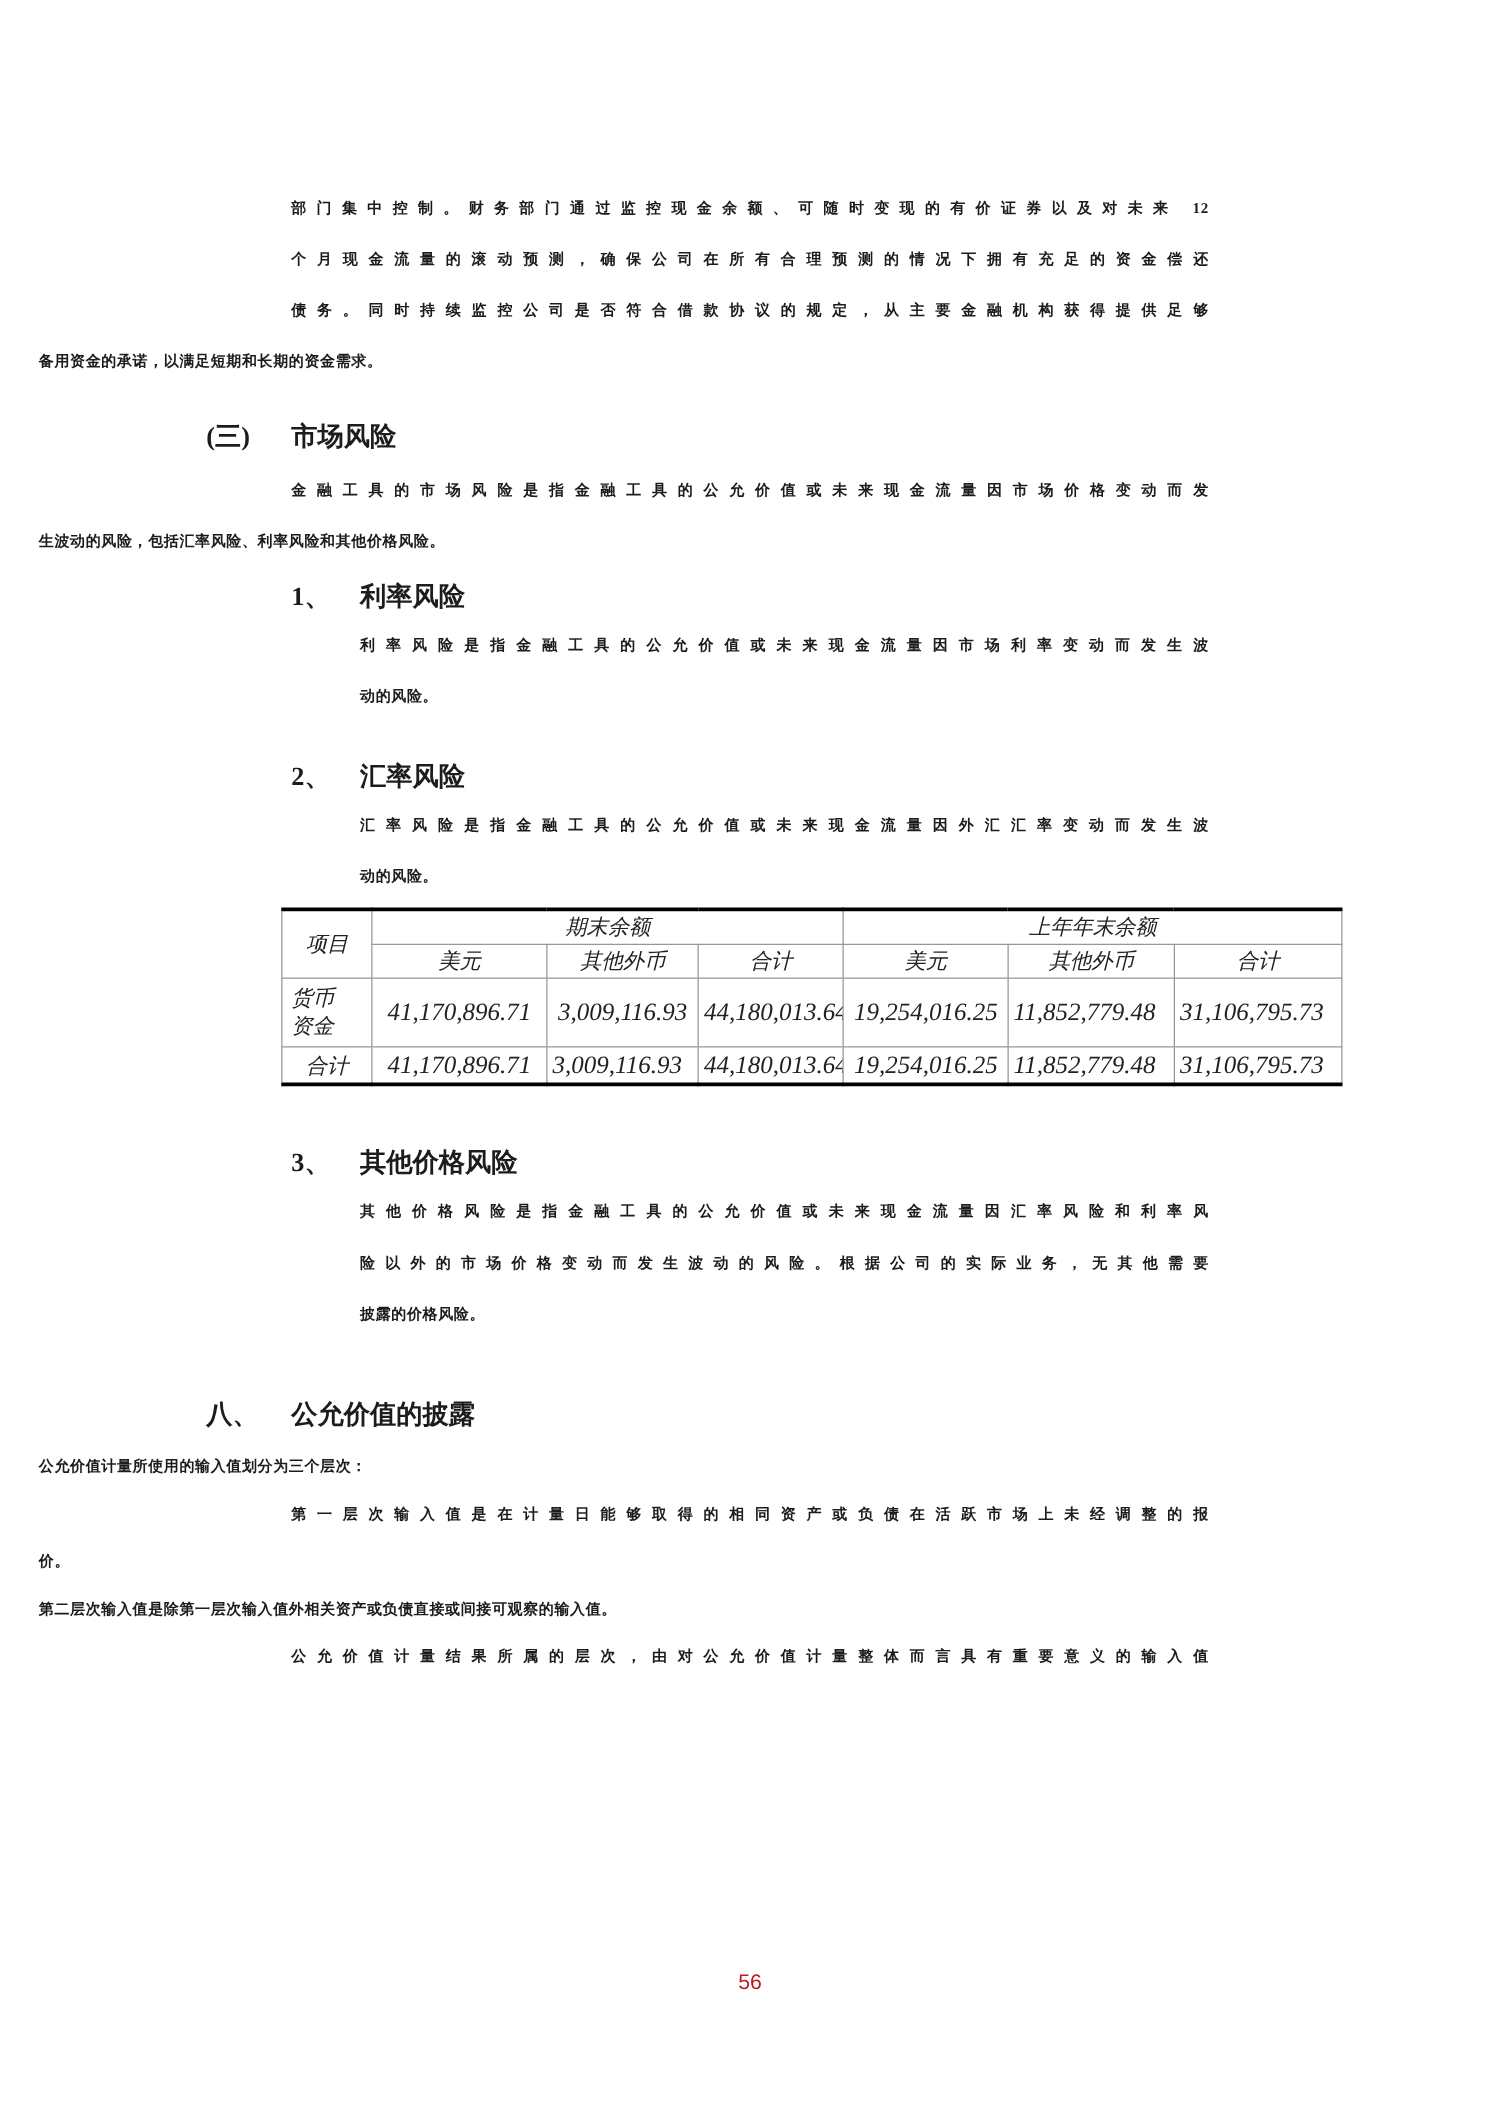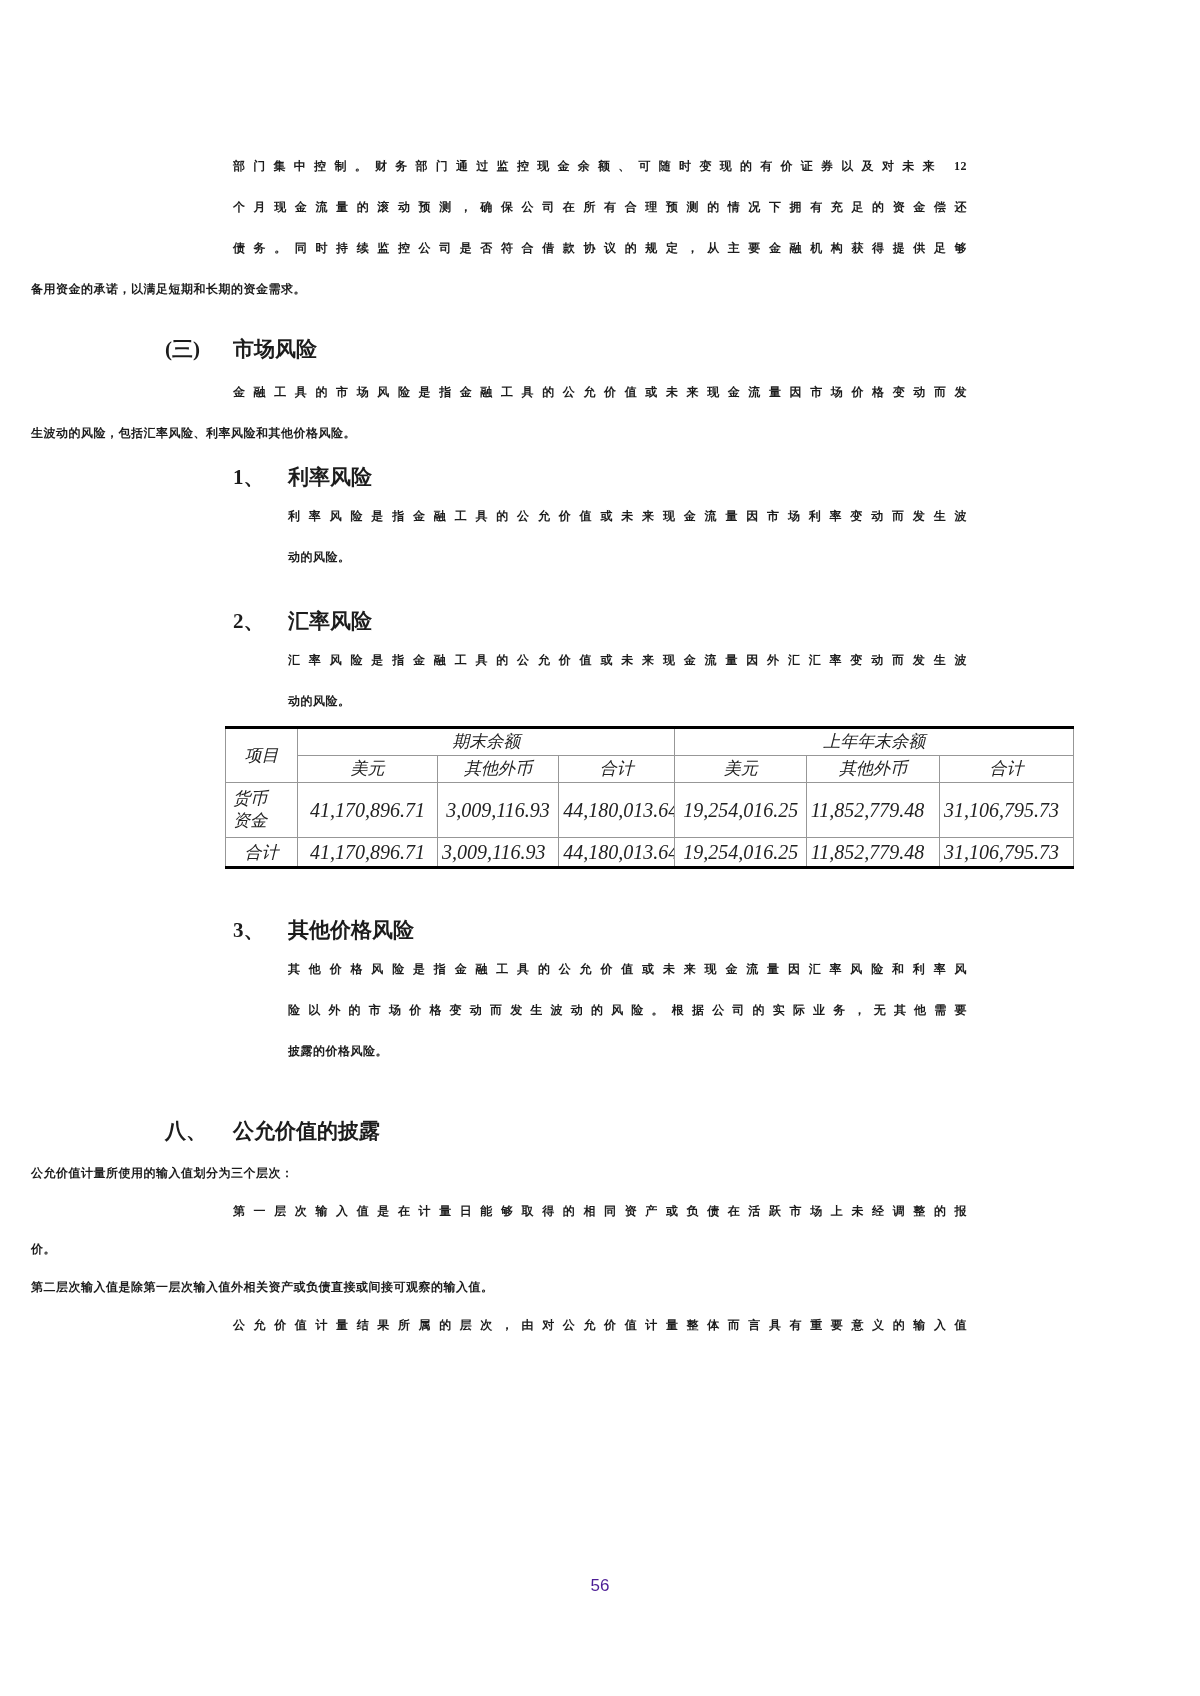--- a/index.html
+++ b/index.html
@@ -55,21 +55,21 @@
   .c-right { text-align:left; padding-right:10px !important; }
   .c-left { text-align:left; padding-left:7px !important; }
   .row-cash td { height:54px; }
   .row-total td { height:28px; }
   .lbl2 { line-height:22px; }
 
   .page-num {
     position:absolute; top:1576px; left:0; width:100%;
     text-align:center;
     font-family:"Liberation Sans","DejaVu Sans",sans-serif;
-    font-size:17px; color:#4c1d95;
+    font-size:17px; color:#b91c1c;
   }
 </style>
 </head>
 <body>
 
 <div class="page">
   <div class="content">
 
     <div>
       <div class="line">部门集中控制。财务部门通过监控现金余额、可随时变现的有价证券以及对未来 12</div>

